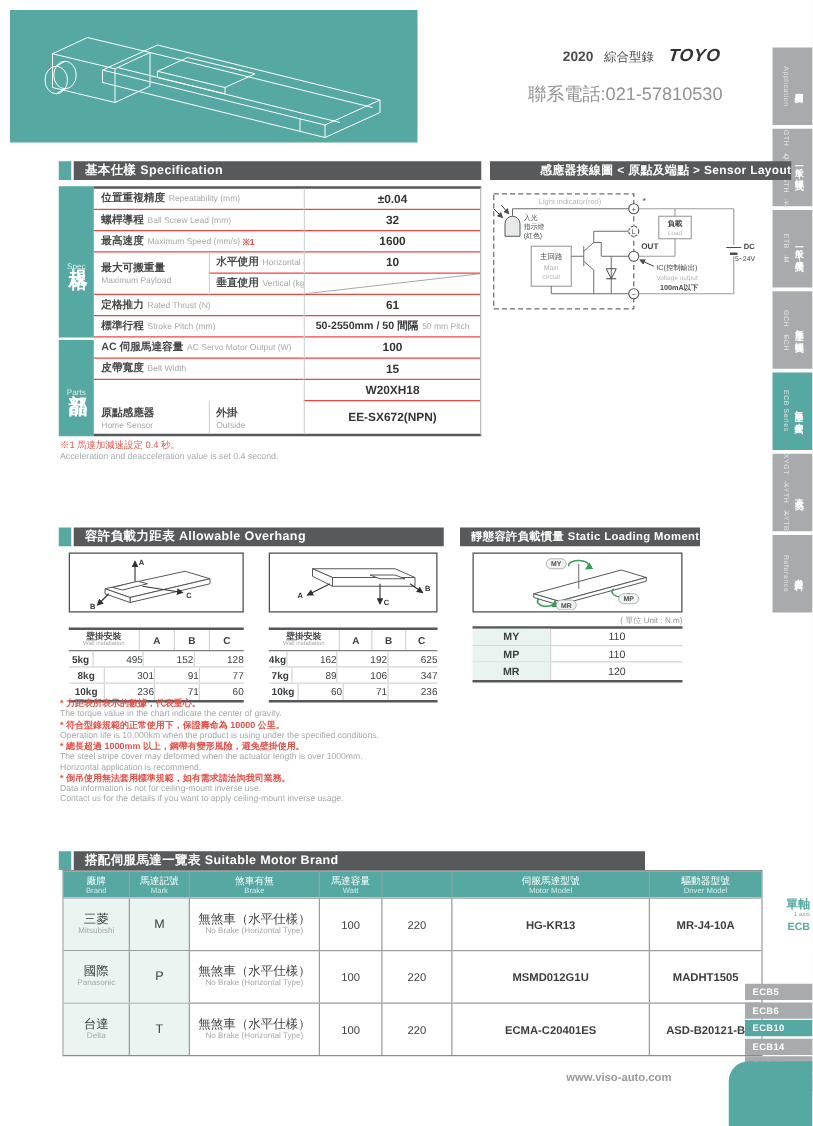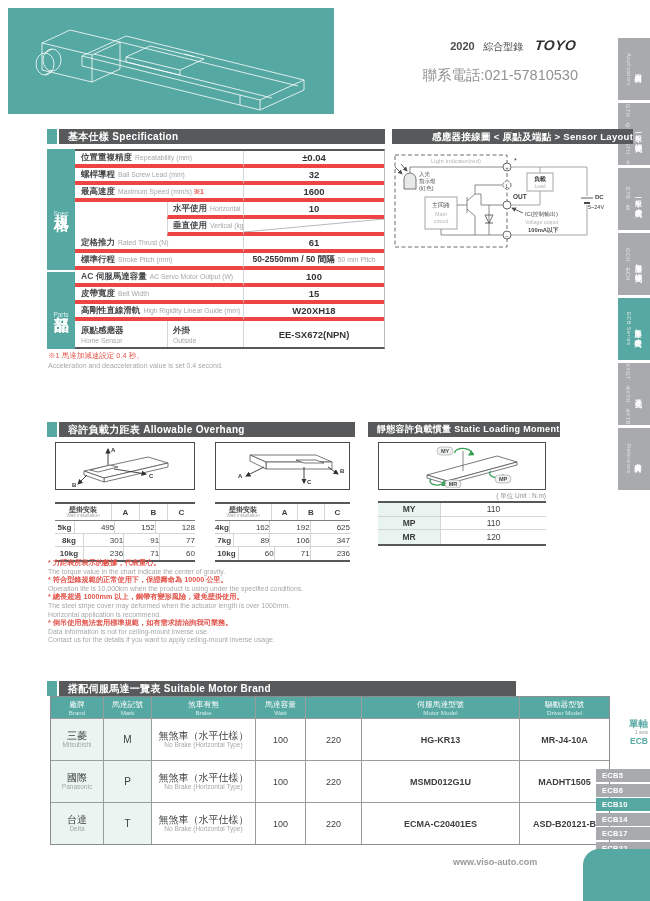--- a/index.html
+++ b/index.html
@@ -38,21 +38,21 @@
   .spec-groups { width:28px; display:flex; flex-direction:column; }
   .spec-group { background:#56a8a2; color:#fff; display:flex; flex-direction:column;
                 align-items:center; justify-content:center; }
   .spec-group .gzh { writing-mode:vertical-rl; font-size:15px; font-weight:bold; letter-spacing:3px; }
   .spec-group .gen { font-size:6.5px; color:#d9efec; margin-top:2px; }
   .spec-group.g1 { height:121px; margin-bottom:2px; }
   .spec-group.g2 { flex:1; }
   .spec-grid { flex:1; display:grid; grid-template-columns:92px 76px 1fr;
                grid-template-rows:repeat(10,17px) 26px;
                border-top:2px solid #55575a; border-bottom:2px solid #55575a; border-right:1px solid #b9bcbd; }
-  .scell { border-bottom:4px solid #ef4444; display:flex; align-items:center; overflow:hidden; }
+  .scell { border-bottom:1px solid #ef4444; display:flex; align-items:center; overflow:hidden; }
   .scell.lbl { grid-column:1 / 3; padding-left:6px; }
   .scell.lbl-main { grid-column:1; padding-left:6px; flex-direction:column; align-items:flex-start; justify-content:center; }
   .scell.lbl-sub { grid-column:2; padding-left:5px; border-left:1px solid #d2d6d6; }
   .scell.val { grid-column:3; border-left:1px solid #d2d6d6; justify-content:center;
                font-size:9.5px; font-weight:bold; color:#333537; position:relative; }
   .scell.last { border-bottom:none; }
   .zhl { font-size:8.5px; font-weight:bold; color:#46484a; white-space:nowrap; }
   .enl { font-size:6.8px; color:#a4a8aa; margin-left:3px; white-space:nowrap; }
   .enl.blk { margin-left:0; }
   .note-red { color:#e2544b; font-size:7px; font-weight:bold; margin-left:2px; }
@@ -115,21 +115,21 @@
   .md-zh { font-size:10px; font-weight:normal; color:#3c3e40; line-height:10px; }
   .md-en { font-size:6.5px; color:#a4a8aa; line-height:8px; }
   .md-v { font-size:9px; color:#3c3e40; }
   .md-model { font-size:9px; font-weight:bold; color:#3c3e40; }
 
   
   .ecb-group { position:absolute; left:592px; top:719px; width:56px; text-align:right; line-height:9px; }
   .ecb-group .g1 { font-size:9.5px; font-weight:bold; color:#56a8a2; }
   .ecb-group .g2 { font-size:5px; color:#9a9c9e; }
   .ecb-group .g3 { font-size:8.5px; font-weight:bold; color:#56a8a2; }
-  .ecb-tabs { position:absolute; left:596px; top:769px; width:54px; }
+  .ecb-tabs { position:absolute; left:596px; top:787px; width:54px; }
   .ecb-tab { height:13px; margin-bottom:1.5px; background:#a8aaad; color:#fff;
              font-size:7.5px; font-weight:bold; line-height:13px; padding-left:6px; letter-spacing:0.3px; }
   .ecb-tab.active { background:#56a8a2; }
 
   
   .site { position:absolute; left:453px; top:857px; font-size:9px; font-weight:bold; color:#97999c; }
   .corner { position:absolute; left:583px; top:849px; width:67px; height:52px; background:#56a8a2;
             border-top-left-radius:16px; }
 
   text { font-family:"Liberation Sans", sans-serif; }
@@ -229,20 +229,24 @@
       </div>
       <div class="scell val" style="grid-row:2">32</div>
 
       <div class="scell lbl" style="grid-row:3">
         <span class="zhl">最高速度</span>
         <span class="enl">Maximum Speed (mm/s)</span>
         <span class="note-red">※1</span>
       </div>
       <div class="scell val" style="grid-row:3">1600</div>
 
+      <div class="scell lbl-main" style="grid-row:4 / span 2">
+        <span class="zhl">最大可搬重量</span>
+        <span class="enl blk">Maximum Payload</span>
+      </div>
       <div class="scell lbl-sub" style="grid-row:4">
         <span class="zhl">水平使用</span>
         <span class="enl">Horizontal (kg)</span>
       </div>
       <div class="scell val" style="grid-row:4">10</div>
       <div class="scell lbl-sub" style="grid-row:5">
         <span class="zhl">垂直使用</span>
         <span class="enl">Vertical (kg)</span>
       </div>
       <div class="scell val" style="grid-row:5">
@@ -271,24 +275,20 @@
         <span class="enl">AC Servo Motor Output (W)</span>
       </div>
       <div class="scell val" style="grid-row:8">100</div>
 
       <div class="scell lbl" style="grid-row:9">
         <span class="zhl">皮帶寬度</span>
         <span class="enl">Belt Width</span>
       </div>
       <div class="scell val" style="grid-row:9">15</div>
 
-      <div class="scell lbl" style="grid-row:10">
-        <span class="zhl">高剛性直線滑軌</span>
-        <span class="enl">High Rigidity Linear Guide (mm)</span>
-      </div>
       <div class="scell val" style="grid-row:10">W20XH18</div>
 
       <div class="scell lbl-main last" style="grid-row:11">
         <span class="zhl">原點感應器</span>
         <span class="enl blk">Home Sensor</span>
       </div>
       <div class="scell lbl-sub last" style="grid-row:11; flex-direction:column; align-items:flex-start; justify-content:center;">
         <span class="zhl">外掛</span>
         <span class="enl blk">Outside</span>
       </div>

